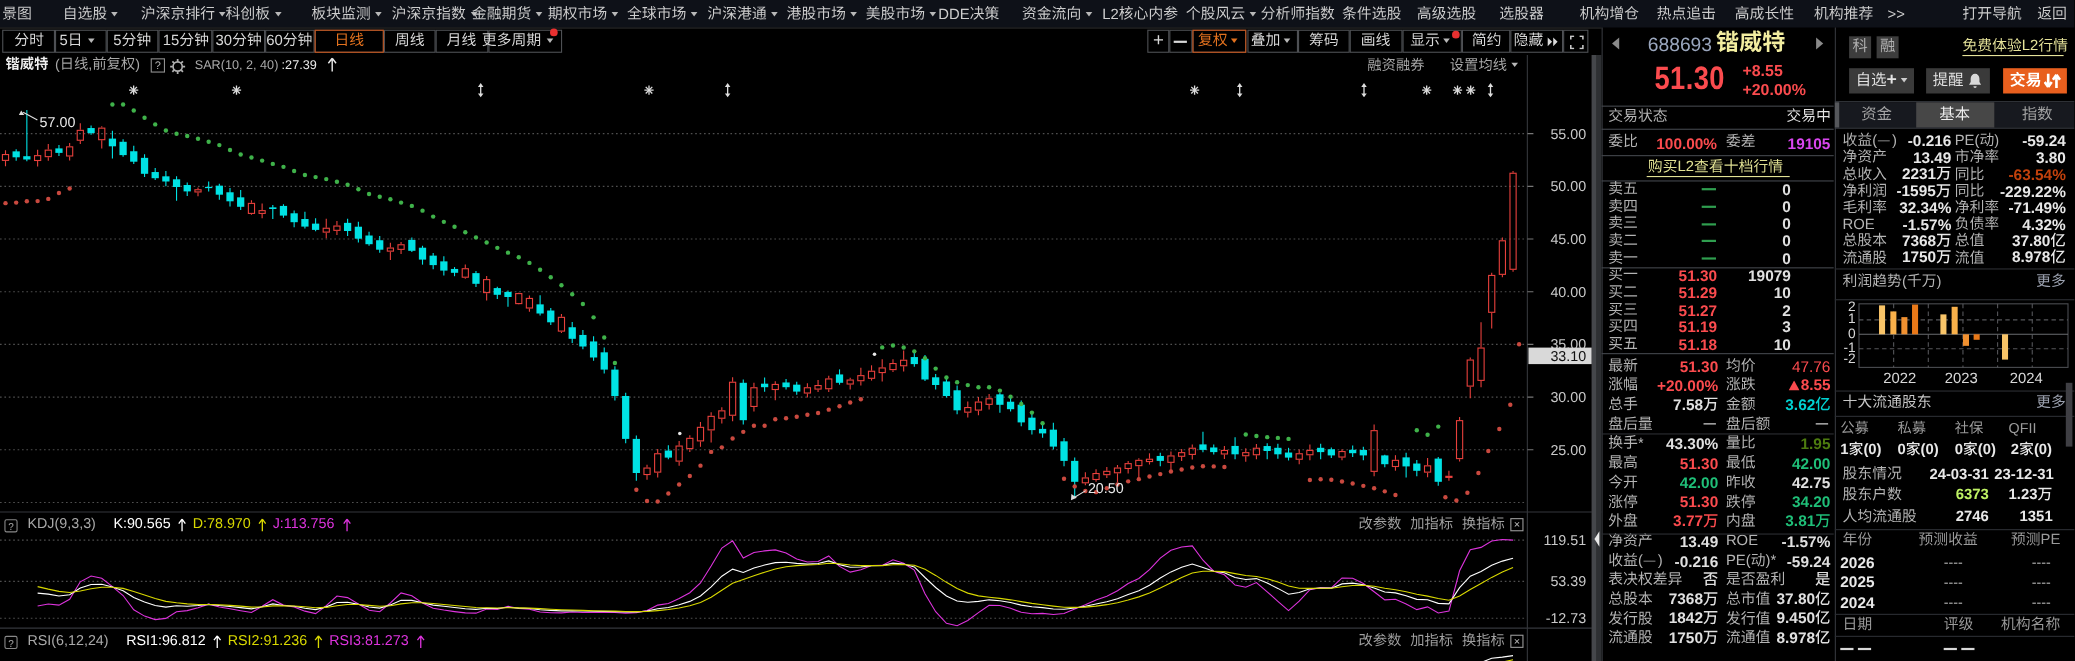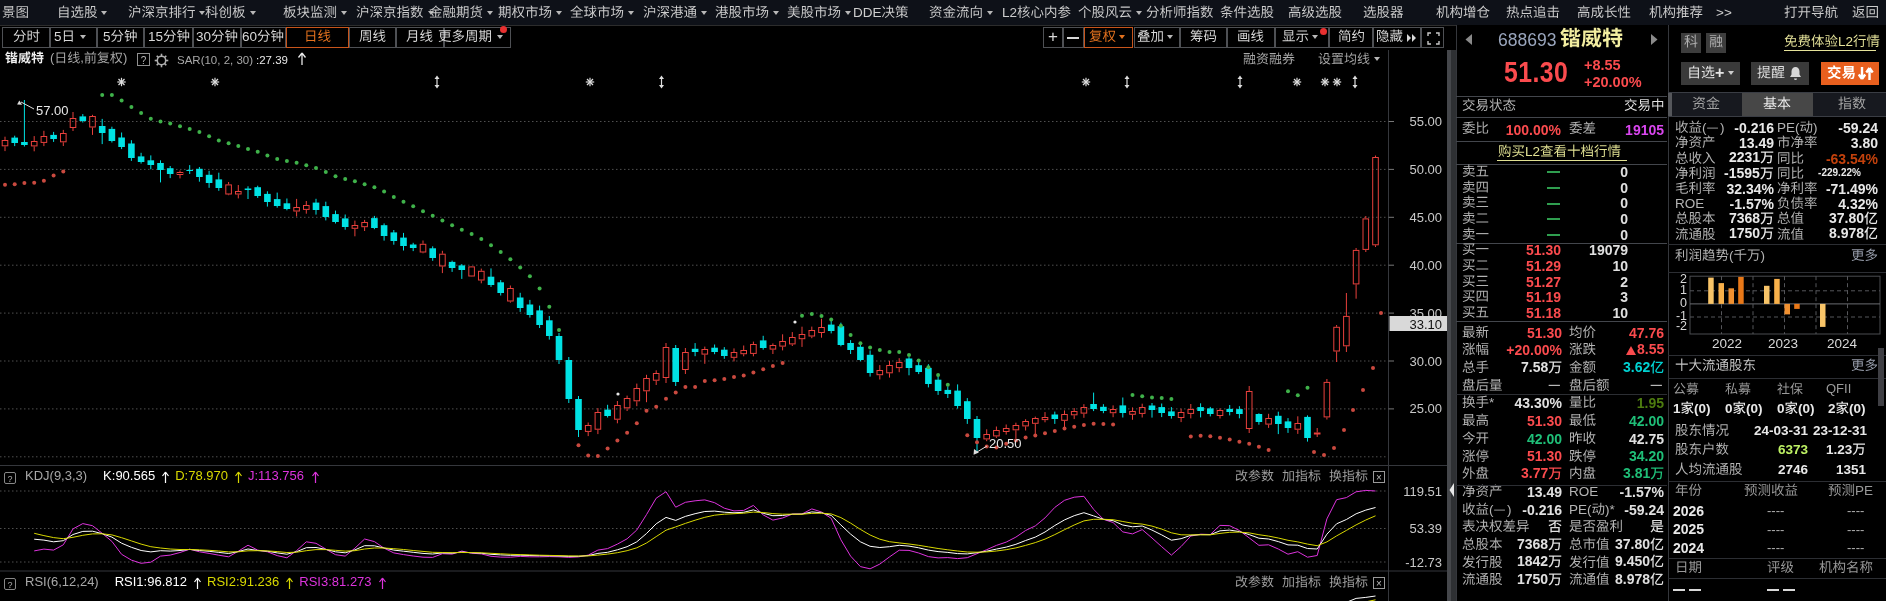--- a/index.html
+++ b/index.html
@@ -1092,21 +1092,21 @@
       <line x1="14.3" y1="7.5" x2="11.9" y2="7.5"></line>
       <line x1="12.3" y1="12.3" x2="10.6" y2="10.6"></line>
       <line x1="7.5" y1="14.3" x2="7.5" y2="11.9"></line>
       <line x1="2.7" y1="12.3" x2="4.4" y2="10.6"></line>
       <line x1="0.7" y1="7.5" x2="3.1" y2="7.5"></line>
       <line x1="2.7" y1="2.7" x2="4.4" y2="4.4"></line>
       <line x1="7.5" y1="0.7" x2="7.5" y2="3.1"></line>
       <line x1="12.3" y1="2.7" x2="10.6" y2="4.4"></line>
     </g>
   </svg>
-<div class="ab t" style="left:177.0px;top:54.0px;color:#a8a8a8;font-size:11.5px;">SAR(10, 2, 30)</div>
+<div class="ab t" style="left:177.0px;top:54.0px;color:#a8a8a8;font-size:11.5px;">SAR(10, 2, 40)</div>
 <div class="ab t" style="left:256.0px;top:54.0px;color:#e8e8e8;font-size:11.5px;">:27.39</div>
 <svg class="ab" style="left:297px;top:52px" width="10" height="14">
     <path d="M5 1 L5 13 M5 1 L1.5 5.5 M5 1 L8.5 5.5" stroke="#e8e8e8" stroke-width="1.3" fill="none"></path>
   </svg>
 <svg class="ab" style="left:1243.0px;top:51.9px" width="52" height="16" viewBox="0 0 52 16">
     <use href="#g878dr" transform="translate(0.0,0) scale(0.01300)" fill="#a8a8a8"></use>
     <use href="#g8d44r" transform="translate(13.0,0) scale(0.01300)" fill="#a8a8a8"></use>
     <use href="#g878dr" transform="translate(26.0,0) scale(0.01300)" fill="#a8a8a8"></use>
     <use href="#g5238r" transform="translate(39.0,0) scale(0.01300)" fill="#a8a8a8"></use>
   </svg>
@@ -1295,21 +1295,21 @@
 <div class="ab" style="left:1456px;top:320.8px;width:211px;height:1px;background:#43464c"></div>
 <svg class="ab" style="left:1462.0px;top:324.6px" width="27" height="17" viewBox="0 0 27 17">
     <use href="#g6700r" transform="translate(0.0,0) scale(0.01350)" fill="#b4b4b4"></use>
     <use href="#g65b0r" transform="translate(13.5,0) scale(0.01350)" fill="#b4b4b4"></use>
   </svg>
 <div class="ab t" style="left:1527.0px;top:325.5px;color:#fb4b4e;font-size:14.0px;font-weight:bold;">51.30</div>
 <svg class="ab" style="left:1569.0px;top:324.6px" width="27" height="17" viewBox="0 0 27 17">
     <use href="#g5747r" transform="translate(0.0,0) scale(0.01350)" fill="#b4b4b4"></use>
     <use href="#g4ef7r" transform="translate(13.5,0) scale(0.01350)" fill="#b4b4b4"></use>
   </svg>
-<div class="ab t" style="left:1629.0px;top:325.5px;color:#fb4b4e;font-size:14.0px;font-weight:bold;">47.76</div>
+<div class="ab t" style="left:1629.0px;top:325.5px;color:#fb4b4e;font-size:14.0px;font-weight:normal;">47.76</div>
 <svg class="ab" style="left:1462.0px;top:342.3px" width="27" height="17" viewBox="0 0 27 17">
     <use href="#g6da8r" transform="translate(0.0,0) scale(0.01350)" fill="#b4b4b4"></use>
     <use href="#g5e45r" transform="translate(13.5,0) scale(0.01350)" fill="#b4b4b4"></use>
   </svg>
 <div class="ab t" style="left:1506.3px;top:343.2px;color:#fb4b4e;font-size:14.0px;font-weight:bold;">+20.00%</div>
 <svg class="ab" style="left:1569.0px;top:342.3px" width="27" height="17" viewBox="0 0 27 17">
     <use href="#g6da8r" transform="translate(0.0,0) scale(0.01350)" fill="#b4b4b4"></use>
     <use href="#g8dccr" transform="translate(13.5,0) scale(0.01350)" fill="#b4b4b4"></use>
   </svg>
 <svg class="ab" style="left:1636.8px;top:342.0px" width="27" height="18" viewBox="0 0 27 18">
@@ -1613,21 +1613,21 @@
     <use href="#g6da6r" transform="translate(27.0,0) scale(0.01350)" fill="#b4b4b4"></use>
   </svg>
 <svg class="ab" style="left:1724.2px;top:165.5px" width="50" height="18" viewBox="0 0 50 18">
     <text x="0.0" y="12.3" font-size="14.0" font-weight="bold" fill="#e8e8e8">-1595</text>
     <use href="#g4e07m" transform="translate(35.8,0) scale(0.01400)" fill="#e8e8e8"></use>
   </svg>
 <svg class="ab" style="left:1777.0px;top:165.8px" width="27" height="17" viewBox="0 0 27 17">
     <use href="#g540cr" transform="translate(0.0,0) scale(0.01350)" fill="#b4b4b4"></use>
     <use href="#g6bd4r" transform="translate(13.5,0) scale(0.01350)" fill="#b4b4b4"></use>
   </svg>
-<div class="ab t" style="left:1818.1px;top:166.7px;color:#e8e8e8;font-size:10px;font-weight:bold;">-229.22%</div>
+<div class="ab t" style="left:1818.1px;top:166.7px;color:#e8e8e8;font-size:14.0px;font-weight:bold;">-229.22%</div>
 <svg class="ab" style="left:1675.0px;top:181.0px" width="40" height="17" viewBox="0 0 40 17">
     <use href="#g6bdbr" transform="translate(0.0,0) scale(0.01350)" fill="#b4b4b4"></use>
     <use href="#g5229r" transform="translate(13.5,0) scale(0.01350)" fill="#b4b4b4"></use>
     <use href="#g7387r" transform="translate(27.0,0) scale(0.01350)" fill="#b4b4b4"></use>
   </svg>
 <div class="ab t" style="left:1726.5px;top:181.9px;color:#e8e8e8;font-size:14.0px;font-weight:bold;">32.34%</div>
 <svg class="ab" style="left:1777.0px;top:181.0px" width="40" height="17" viewBox="0 0 40 17">
     <use href="#g51c0r" transform="translate(0.0,0) scale(0.01350)" fill="#b4b4b4"></use>
     <use href="#g5229r" transform="translate(13.5,0) scale(0.01350)" fill="#b4b4b4"></use>
     <use href="#g7387r" transform="translate(27.0,0) scale(0.01350)" fill="#b4b4b4"></use>

